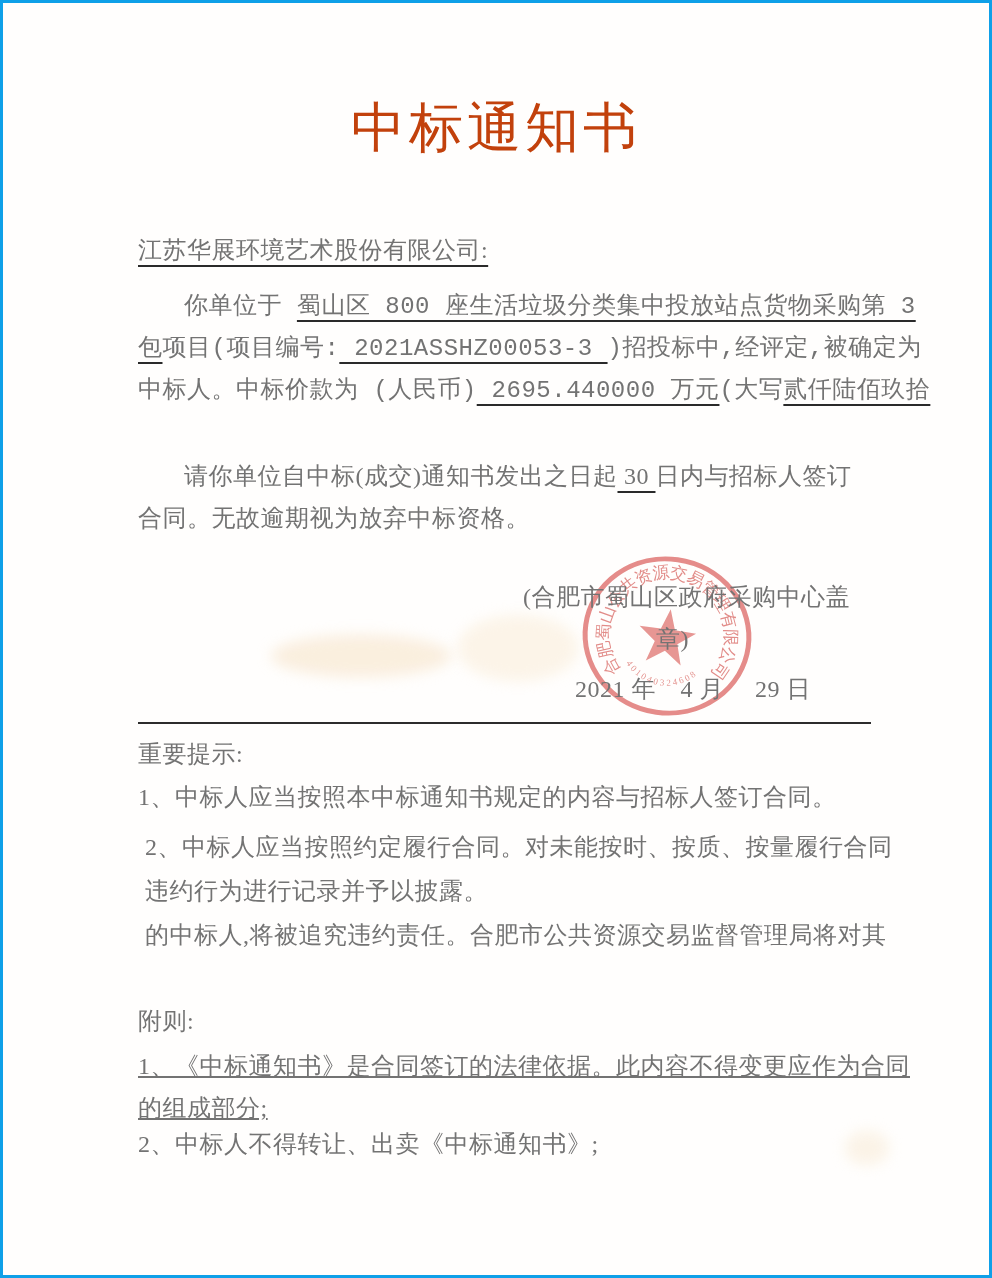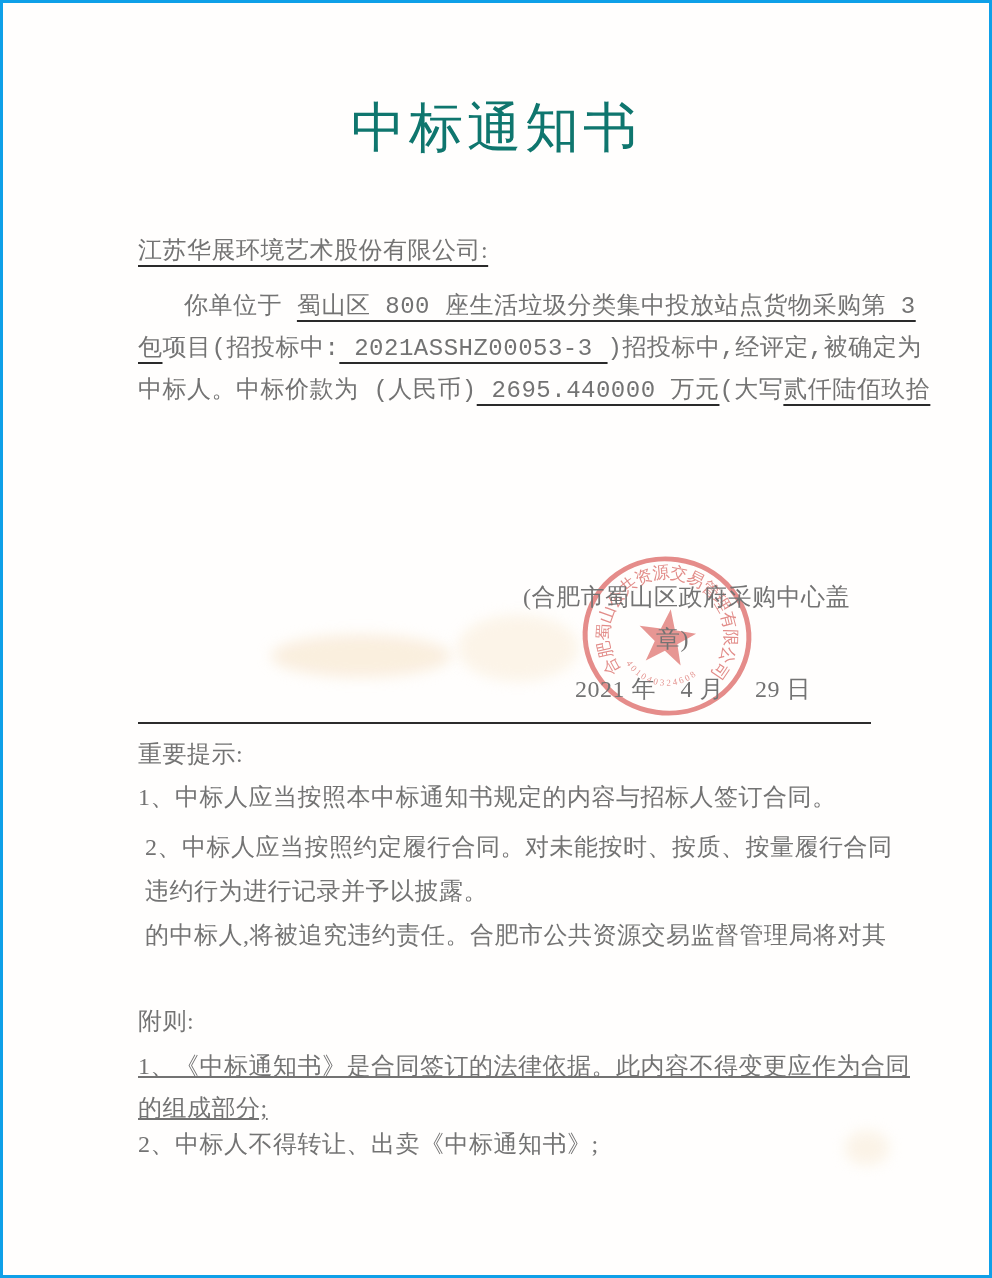--- a/index.html
+++ b/index.html
@@ -10,21 +10,21 @@
     position:relative; width:992px; height:1278px;
     background:#fffefd;
     border:3px solid #0fa0e8;
     overflow:hidden;
   }
 
   .doc-title {
     position:absolute; top:94px; left:0; width:100%;
     text-align:center;
     font-size:54px; line-height:62px; font-weight:500;
-    color:#0f766e; letter-spacing:4px;
+    color:#c2410c; letter-spacing:4px;
   }
 
   .doc-text { color:#737373; font-size:24px; letter-spacing:0.5px; }
 
   .line { height:42px; line-height:42px; white-space:nowrap; }
   .indent { padding-left:46px; }
 
   .u {
     text-decoration:underline;
     text-decoration-thickness:1.5px;
@@ -75,24 +75,28 @@
 <body>
 
 <div class="page">
 
   <div class="doc-title">中标通知书</div>
 
   <div class="recipient doc-text"><span class="u">江苏华展环境艺术股份有限公司:</span></div>
 
   <div class="para1 doc-text">
     <div class="line indent"><span>你单位于 </span><span class="u">蜀山区 800 座生活垃圾分类集中投放站点货物采购第 3</span></div>
-    <div class="line"><span class="u">包</span><span>项目(招投标中:</span><span class="u"> 2021ASSHZ00053-3 </span><span>)招投标中,经评定,被确定为</span></div>
+    <div class="line"><span class="u">包</span><span>项目(项目编号:</span><span class="u"> 2021ASSHZ00053-3 </span><span>)招投标中,经评定,被确定为</span></div>
     <div class="line"><span>中标人。中标价款为 (人民币)</span><span class="u"> 2695.440000 万元</span><span>(大写</span><span class="u">贰仟陆佰玖拾</span></div>
   </div>
 
+  <div class="para2 doc-text">
+    <div class="line indent"><span>请你单位自中标(成交)通知书发出之日起</span><span class="u"> 30 </span><span>日内与招标人签订</span></div>
+    <div class="line">合同。无故逾期视为放弃中标资格。</div>
+  </div>
 
   <svg class="seal" viewBox="0 0 176 166" xmlns="http://www.w3.org/2000/svg">
     <defs>
       <path id="ringPath" d="M 47,124 A 58,58 0 1 1 129,124" fill="none"></path>
       <path id="serialPath" d="M 50,114 A 48,48 0 0 0 126,114" fill="none"></path>
     </defs>
     <ellipse cx="88" cy="83" rx="82" ry="77" fill="none" stroke="#dc6a66" stroke-width="5" opacity="0.85"></ellipse>
     <polygon points="88,56 95.1,76.3 116.5,76.7 99.4,89.7 105.6,110.3 88,98 70.4,110.3 76.6,89.7 59.5,76.7 80.9,76.3" fill="#dd6f6a" opacity="0.8"></polygon>
     <text font-size="17" fill="#d96a66" opacity="0.85" font-family="Liberation Serif, serif"><textPath href="#ringPath" startOffset="0" textLength="262" lengthAdjust="spacing">合肥蜀山公共资源交易管理有限公司</textPath></text>
     <text font-size="9" fill="#d96a66" opacity="0.8" font-family="Liberation Serif, serif"><textPath href="#serialPath" startOffset="2" textLength="80" lengthAdjust="spacing">401040324608</textPath></text>

